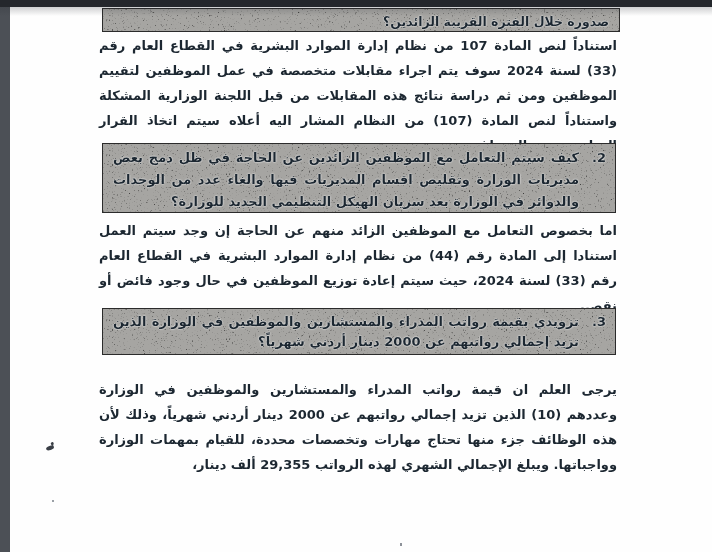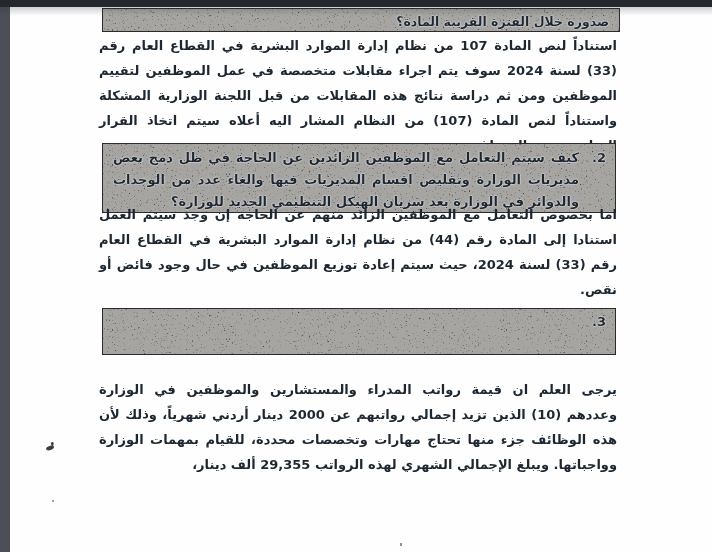--- a/index.html
+++ b/index.html
@@ -42,21 +42,21 @@
   .hl3 .hl-body{padding:3px 36px 0 10px;font-size:13px;line-height:20px;}
   .hl-num{position:absolute;right:9px;top:3px;}
   
   .para{
     position:absolute;left:99px;width:518px;
     direction:rtl;text-align:justify;
     color:var(--ink,#1c2731);font-weight:bold;
     font-size:13px;line-height:25px;
   }
   .para1{top:33px;}
-  .para2{top:202px;}
+  .para2{top:218px;}
   .para3{top:377px;}
   
   .artifact{position:absolute;background:#3a3f46;}
   .art1{left:46px;top:446px;width:8px;height:4px;border-radius:60% 20% 50% 60%;transform:rotate(-18deg);}
   .art1::after{content:"";position:absolute;left:6px;top:-3px;width:3px;height:3px;border-radius:50%;background:#3a3f46;}
   .art2{left:52px;top:500px;width:2px;height:2px;background:#9aa0a6;}
   .art3{left:400px;top:543px;width:2px;height:3px;background:#8d9299;}
 </style>
 </head>
 <body>
@@ -70,21 +70,21 @@
   </defs>
 </svg>
 
 <div class="edge-top"></div>
 <div class="edge-left"></div>
 
 <div class="hl hl1">
   <svg class="noise" preserveAspectRatio="none">
       <rect width="100%" height="100%" filter="url(#speckle)"></rect>
     </svg>
-  <div class="hl-body">صدوره خلال الفترة القريبة المادة؟</div>
+  <div class="hl-body">صدوره خلال الفترة القريبة الزائدين؟</div>
 </div>
 
 <div class="para para1">استناداً لنص المادة 107 من نظام إدارة الموارد البشرية في القطاع العام رقم (33) لسنة 2024 سوف يتم اجراء مقابلات متخصصة في عمل الموظفين لتقييم الموظفين ومن ثم دراسة نتائج هذه المقابلات من قبل اللجنة الوزارية المشكلة واستناداً لنص المادة (107) من النظام المشار اليه أعلاه سيتم اتخاذ القرار المناسب بحق الموظف.</div>
 
 <div class="hl hl2">
   <svg class="noise" preserveAspectRatio="none">
       <rect width="100%" height="100%" filter="url(#speckle)"></rect>
     </svg>
   <div class="hl-body">
     <span class="hl-num">2.</span>
@@ -93,20 +93,21 @@
 </div>
 
 <div class="para para2">اما بخصوص التعامل مع الموظفين الزائد منهم عن الحاجة إن وجد سيتم العمل استنادا إلى المادة رقم (44) من نظام إدارة الموارد البشرية في القطاع العام رقم (33) لسنة 2024، حيث سيتم إعادة توزيع الموظفين في حال وجود فائض أو نقص.</div>
 
 <div class="hl hl3">
   <svg class="noise" preserveAspectRatio="none">
       <rect width="100%" height="100%" filter="url(#speckle)"></rect>
     </svg>
   <div class="hl-body">
     <span class="hl-num">3.</span>
+    <span>تزويدي بقيمة رواتب المدراء والمستشارين والموظفين في الوزارة الذين تزيد إجمالي رواتبهم عن 2000 دينار أردني شهرياً؟</span>
   </div>
 </div>
 
 <div class="para para3">يرجى العلم ان قيمة رواتب المدراء والمستشارين والموظفين في الوزارة وعددهم (10) الذين تزيد إجمالي رواتبهم عن 2000 دينار أردني شهرياً، وذلك لأن هذه الوظائف جزء منها تحتاج مهارات وتخصصات محددة، للقيام بمهمات الوزارة وواجباتها. ويبلغ الإجمالي الشهري لهذه الرواتب 29,355 ألف دينار،</div>
 
 <div class="artifact art1"></div>
 <div class="artifact art2"></div>
 <div class="artifact art3"></div>
 
 </body></html>

